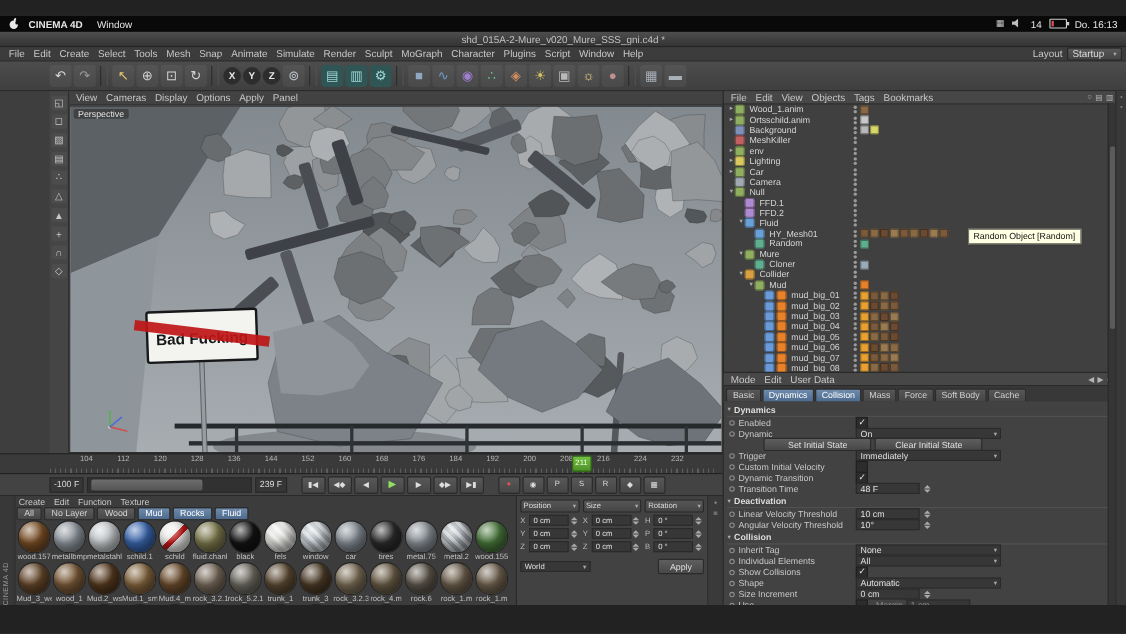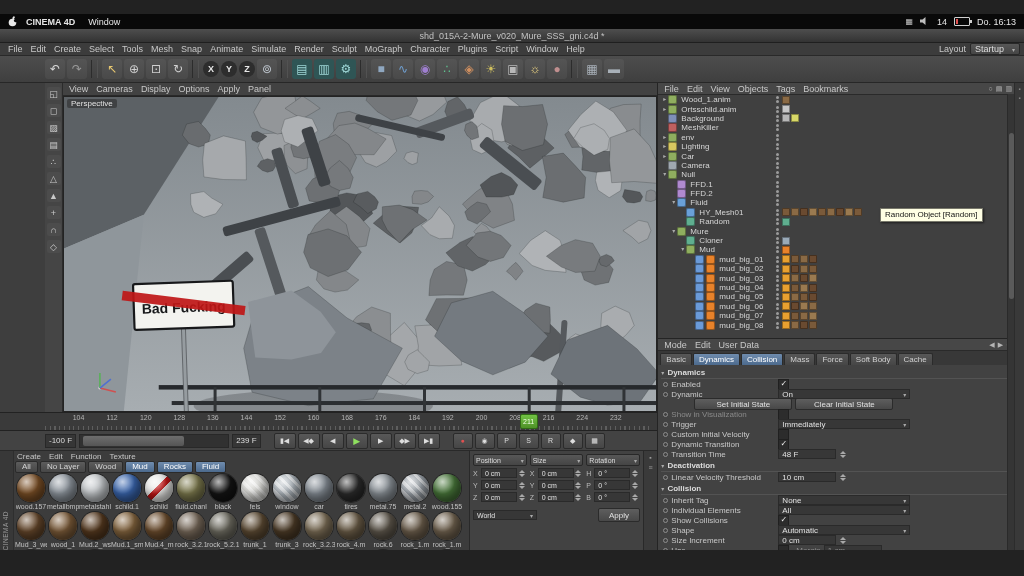--- a/index.html
+++ b/index.html
@@ -1010,20 +1010,33 @@
                 <span class="om-dots">
                   <i></i>
                   <i></i>
                 </span>
                 <span class="om-tags">
                   <i class="om-tag" style="background: rgb(154, 170, 184);"></i>
                 </span>
               </span>
             </div>
             <div class="om-row">
+              <span class="om-ind" style="width: 9px; flex: 0 0 auto;"></span>
+              <span class="om-arrow">▾</span>
+              <span class="om-icon" style="background: rgb(216, 160, 64);"></span>
+              <span class="om-name" style="width: 103px;">Collider</span>
+              <span class="om-fixed">
+                <span class="om-dots">
+                  <i></i>
+                  <i></i>
+                </span>
+                <span class="om-tags"></span>
+              </span>
+            </div>
+            <div class="om-row">
               <span class="om-ind" style="width: 18px; flex: 0 0 auto;"></span>
               <span class="om-arrow">▾</span>
               <span class="om-icon" style="background: rgb(143, 174, 95);"></span>
               <span class="om-name" style="width: 94px;">Mud</span>
               <span class="om-fixed">
                 <span class="om-dots">
                   <i></i>
                   <i></i>
                 </span>
                 <span class="om-tags">
@@ -1229,25 +1242,20 @@
                 <span class="dda">▾</span>
               </div>
             </div>
             <div class="attr-row">
               <span class="abtn-sp"></span>
               <div class="abtn">Set Initial State</div>
               <div class="abtn">Clear Initial State</div>
             </div>
             <div class="attr-row">
               <i class="adot"></i>
-              <span class="alabel gray">Show in Visualization</span>
-              <span class="chk gray"></span>
-            </div>
-            <div class="attr-row">
-              <i class="adot"></i>
               <span class="alabel">Trigger</span>
               <div class="afield dd">
                 <span>Immediately</span>
                 <span class="dda">▾</span>
               </div>
             </div>
             <div class="attr-row">
               <i class="adot"></i>
               <span class="alabel">Custom Initial Velocity</span>
               <span class="chk"></span>
@@ -1270,20 +1278,31 @@
             </div>
             <div class="attr-sec">
               <span class="sec-arrow">▾</span>
               <span>Deactivation</span>
             </div>
             <div class="attr-row">
               <i class="adot"></i>
               <span class="alabel">Linear Velocity Threshold</span>
               <div class="afield num">
                 <span>10 cm</span>
+              </div>
+              <span class="spin">
+                <i class="su"></i>
+                <i class="sd"></i>
+              </span>
+            </div>
+            <div class="attr-row">
+              <i class="adot"></i>
+              <span class="alabel">Angular Velocity Threshold</span>
+              <div class="afield num">
+                <span>10°</span>
               </div>
               <span class="spin">
                 <i class="su"></i>
                 <i class="sd"></i>
               </span>
             </div>
             <div class="attr-sec">
               <span class="sec-arrow">▾</span>
               <span>Collision</span>
             </div>

